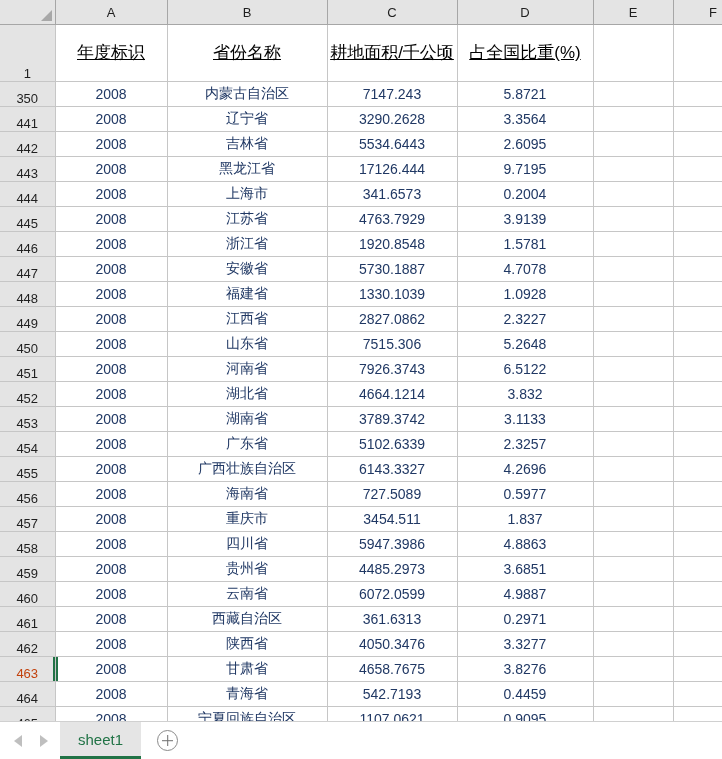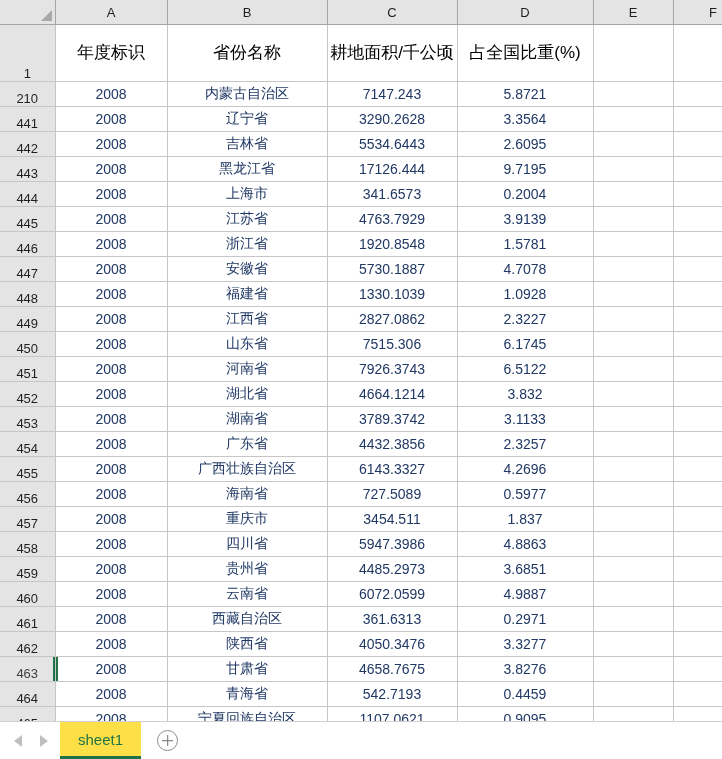--- a/index.html
+++ b/index.html
@@ -81,21 +81,21 @@
     border-right: 1px solid #a6a6a6;
     border-bottom: 1px solid #c6c6c6;
     color: #1f1f1f;
     font-size: 13px;
     text-align: center;
     vertical-align: bottom;
     padding-bottom: 2px;
     position: relative;
   }
   td.rowhead.active {
-    color: #404040;
+    color: #c2410c;
   }
   td.rowhead.active::after {
     content: "";
     position: absolute;
     top: 0;
     right: 0;
     bottom: 0;
     width: 2px;
     background: #217346;
   }
@@ -123,20 +123,21 @@
     background: #ffffff;
     color: #000000;
     font-weight: bold;
     font-size: 17px;
     line-height: 1.15;
     text-align: center;
     vertical-align: middle;
     white-space: normal;
     word-break: break-all;
     padding: 0 2px;
+    text-decoration: underline;
   }
   td.headcell.empty { font-size: 14px; }
 
   
   td.cell.active-cell {
     box-shadow: inset 2px 0 0 0 #217346;
   }
 
   
   .tabbar {
@@ -167,21 +168,21 @@
     border-top: 6px solid transparent;
     border-bottom: 6px solid transparent;
     border-left: 8px solid #707070;
   }
   .sheet-tab {
     display: flex;
     align-items: center;
     padding: 0 18px;
     font-size: 15px;
     color: #217346;
-    background: #fde047;
+    background: #e5e5e5;
     border-bottom: 3px solid #217346;
     margin-left: 6px;
   }
   .addsheet {
     display: flex;
     align-items: center;
     padding: 0 16px;
   }
   .plus-circle {
     width: 19px;
@@ -239,21 +240,21 @@
           <tr class="headrow">
             <td class="rowhead">1</td>
             <td class="headcell">年度标识</td>
             <td class="headcell">省份名称</td>
             <td class="headcell">耕地面积/千公顷</td>
             <td class="headcell">占全国比重(%)</td>
             <td class="headcell empty"></td>
             <td class="headcell empty"></td>
           </tr>
           <tr>
-            <td class="rowhead">210</td>
+            <td class="rowhead">350</td>
             <td class="cell">2008</td>
             <td class="cell">内蒙古自治区</td>
             <td class="cell">7147.243</td>
             <td class="cell">5.8721</td>
             <td class="cell blank"></td>
             <td class="cell blank"></td>
           </tr>
           <tr>
             <td class="rowhead">441</td>
             <td class="cell">2008</td>
@@ -333,21 +334,21 @@
             <td class="cell">2827.0862</td>
             <td class="cell">2.3227</td>
             <td class="cell blank"></td>
             <td class="cell blank"></td>
           </tr>
           <tr>
             <td class="rowhead">450</td>
             <td class="cell">2008</td>
             <td class="cell">山东省</td>
             <td class="cell">7515.306</td>
-            <td class="cell">6.1745</td>
+            <td class="cell">5.2648</td>
             <td class="cell blank"></td>
             <td class="cell blank"></td>
           </tr>
           <tr>
             <td class="rowhead">451</td>
             <td class="cell">2008</td>
             <td class="cell">河南省</td>
             <td class="cell">7926.3743</td>
             <td class="cell">6.5122</td>
             <td class="cell blank"></td>
@@ -368,21 +369,21 @@
             <td class="cell">湖南省</td>
             <td class="cell">3789.3742</td>
             <td class="cell">3.1133</td>
             <td class="cell blank"></td>
             <td class="cell blank"></td>
           </tr>
           <tr>
             <td class="rowhead">454</td>
             <td class="cell">2008</td>
             <td class="cell">广东省</td>
-            <td class="cell">4432.3856</td>
+            <td class="cell">5102.6339</td>
             <td class="cell">2.3257</td>
             <td class="cell blank"></td>
             <td class="cell blank"></td>
           </tr>
           <tr>
             <td class="rowhead">455</td>
             <td class="cell">2008</td>
             <td class="cell">广西壮族自治区</td>
             <td class="cell">6143.3327</td>
             <td class="cell">4.2696</td>

